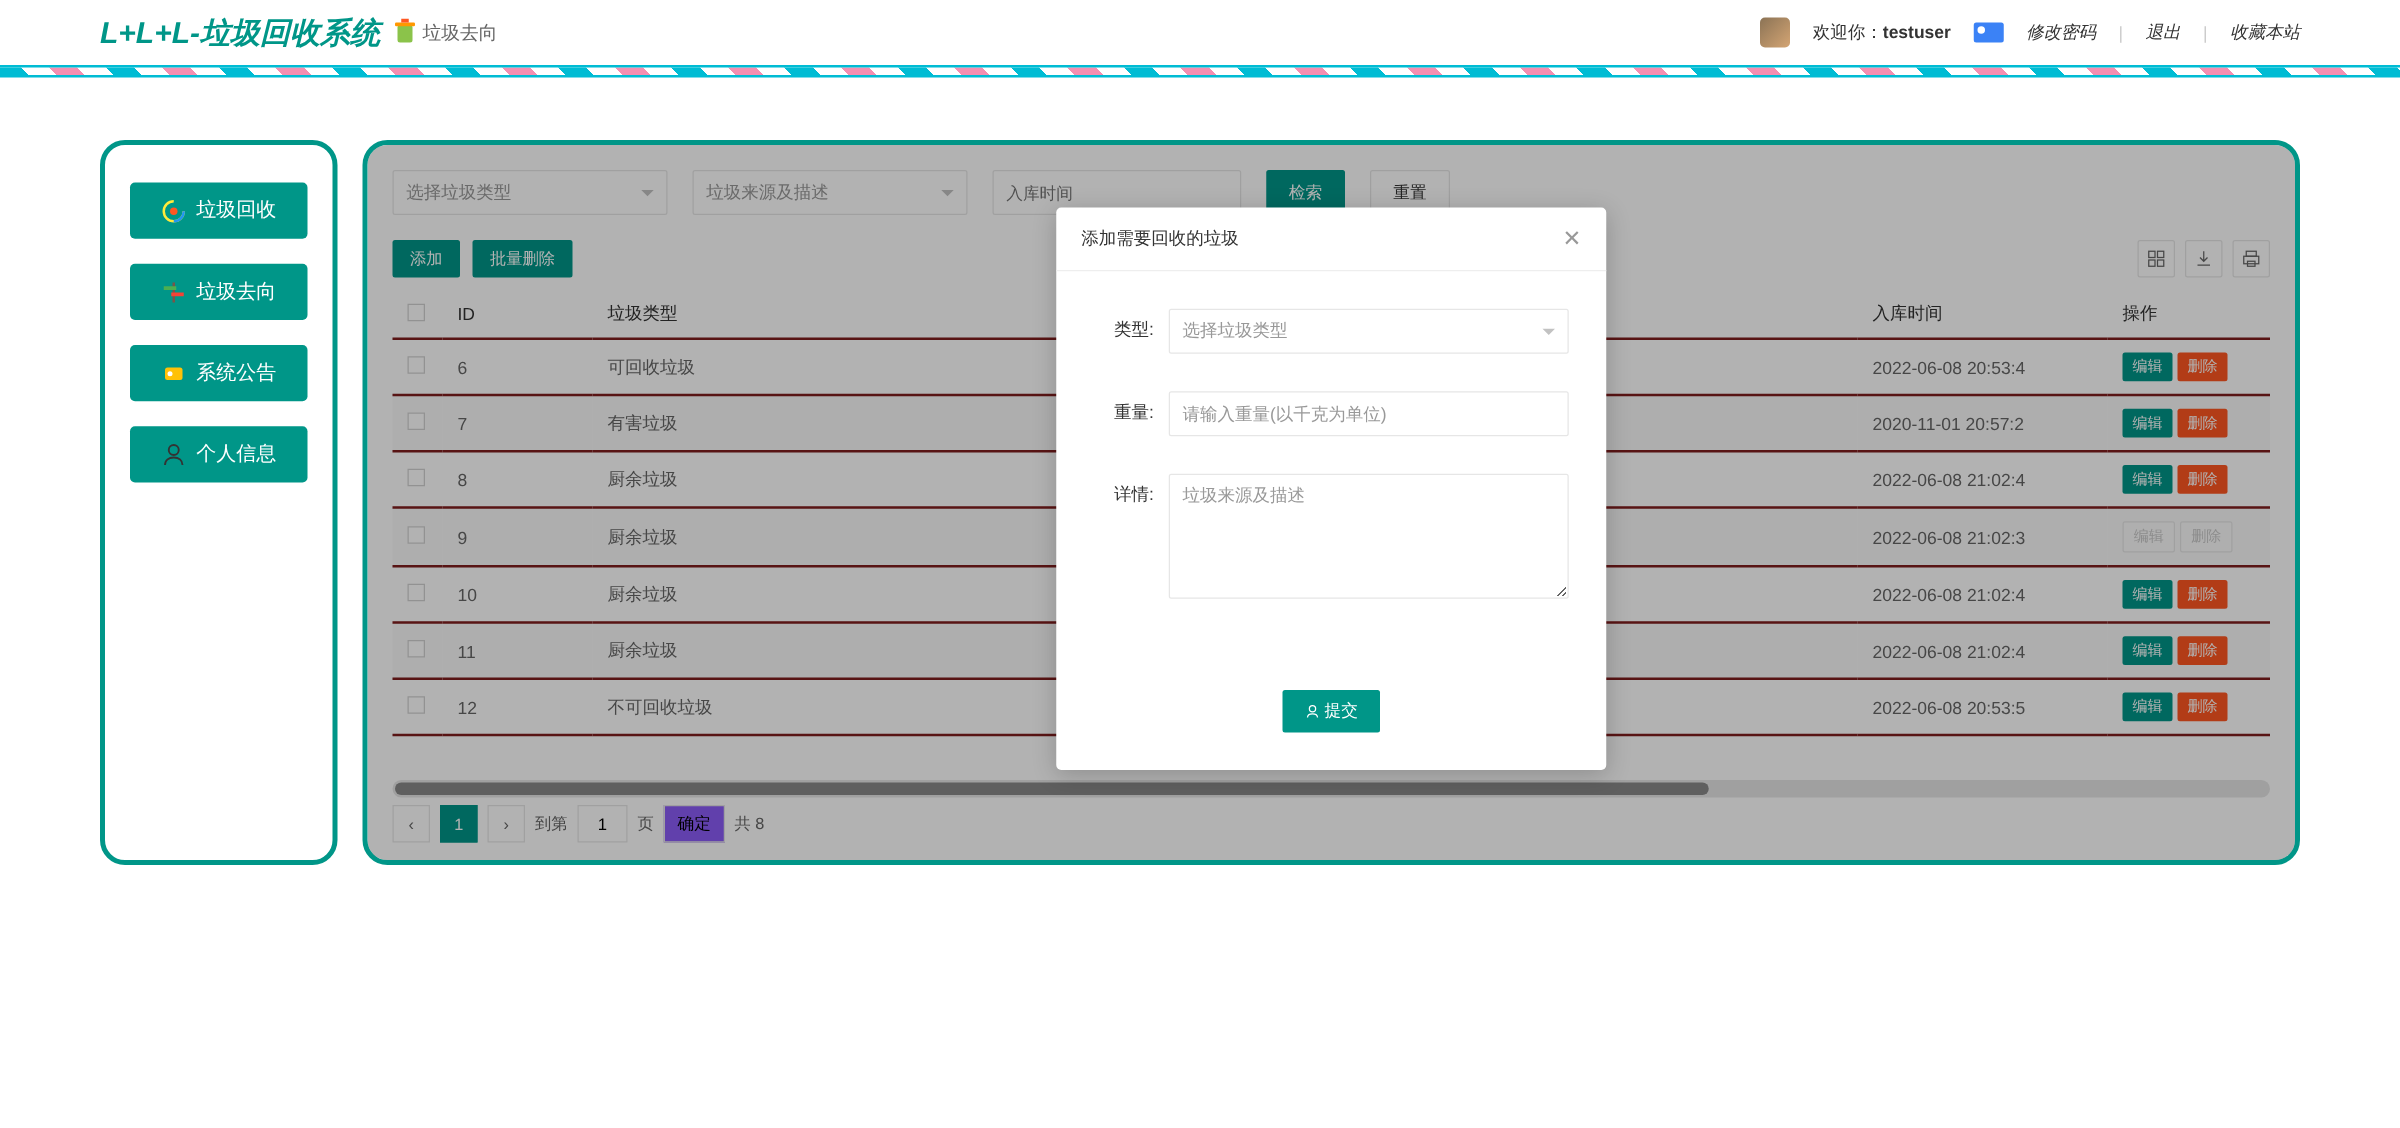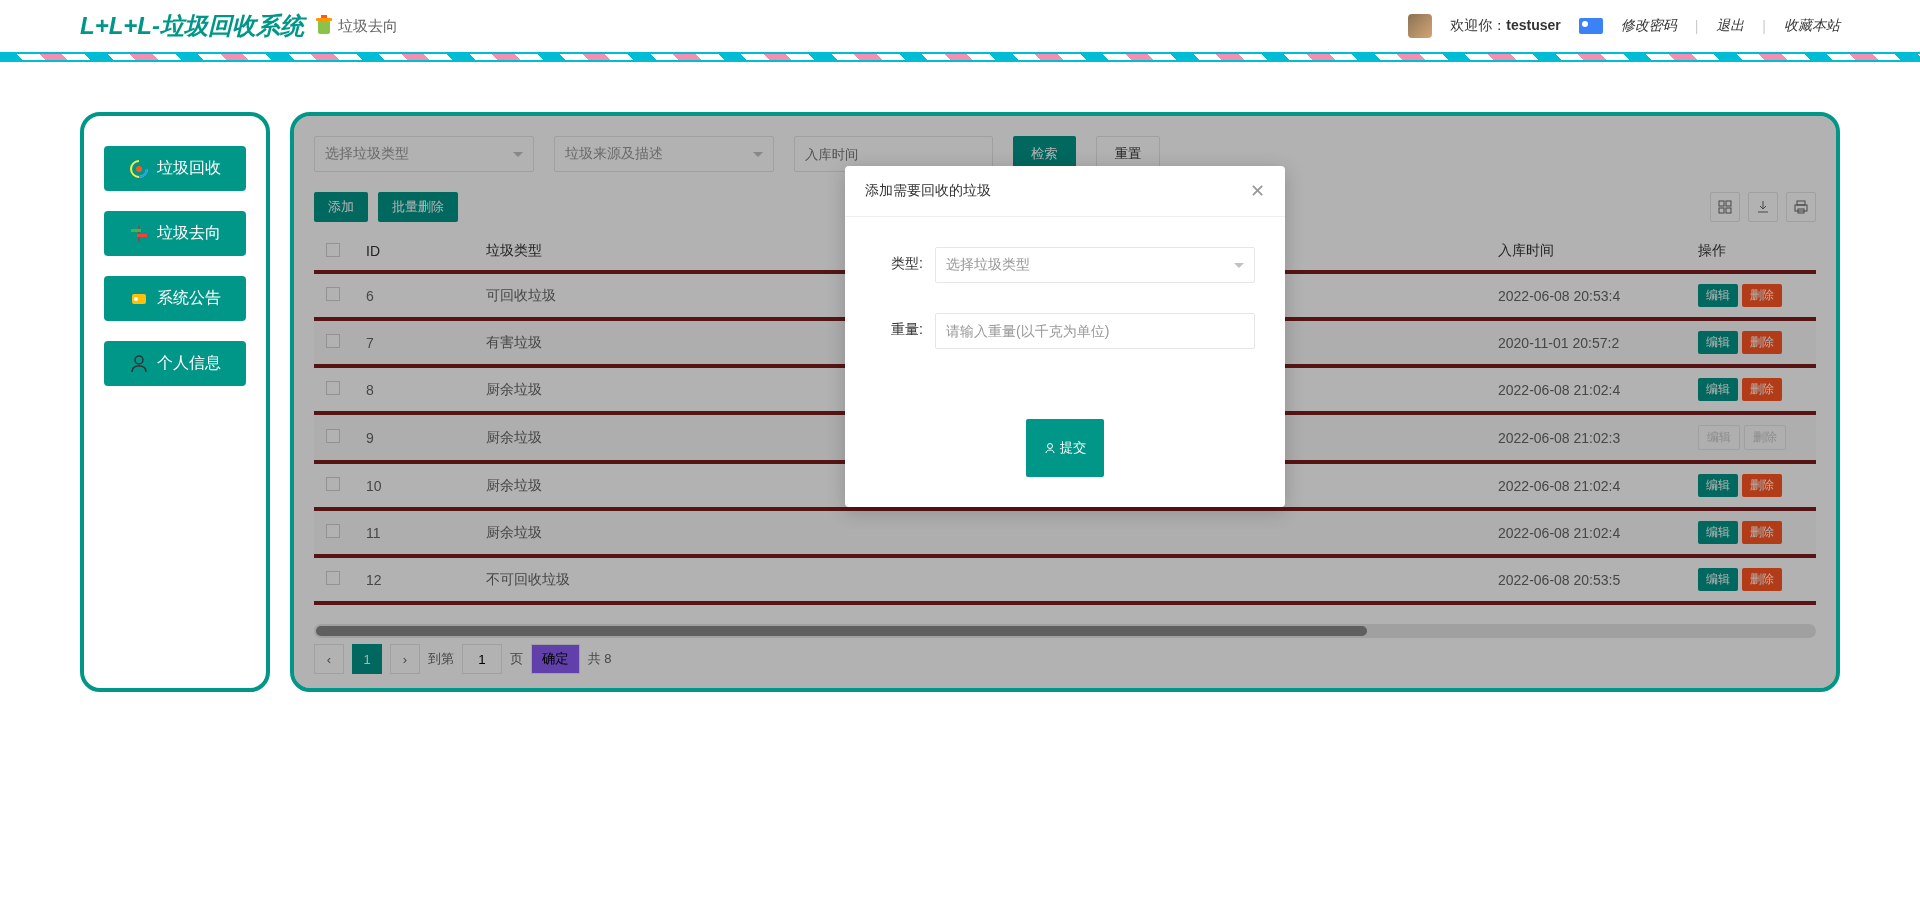--- a/index.html
+++ b/index.html
@@ -27,21 +27,21 @@
 .sel-box::after { content: ''; position: absolute; right: 10px; top: 15px; border: 5px solid transparent; border-top-color: #c2c2c2; }
 .inp-box { flex: 0 0 140px; height: 36px; border: 1px solid #e6e6e6; border-radius: 2px; padding: 0 10px; }
 .btn-search { background: #009688; color: #fff; border: none; padding: 0 18px; height: 36px; border-radius: 2px; cursor: pointer; }
 .btn-reset { background: #fff; color: #333; border: 1px solid #e6e6e6; padding: 0 18px; height: 36px; border-radius: 2px; cursor: pointer; }
 .action-row { display: flex; justify-content: space-between; margin-bottom: 10px; }
 .action-left { display: flex; gap: 10px; }
 .btn-sm { background: #009688; color: #fff; border: none; padding: 0 14px; height: 30px; border-radius: 2px; cursor: pointer; font-size: 13px; }
 .action-right { display: flex; gap: 8px; }
 .tool-btn { width: 30px; height: 30px; border: 1px solid #e6e6e6; background: #fff; border-radius: 2px; cursor: pointer; display: flex; align-items: center; justify-content: center; }
 .table { width: 100%; border-collapse: collapse; }
-.table th, .table td { text-align: left; padding: 10px 12px; border-bottom: 4px solid #7f1d1d; font-weight: normal; color: #666; font-size: 14px; }
+.table th, .table td { text-align: left; padding: 10px 12px; border-bottom: 2px solid #7f1d1d; font-weight: normal; color: #666; font-size: 14px; }
 .table th { color: #333; font-weight: normal; }
 .table tr:nth-child(even) td { background: #f9f9f9; }
 .chk { width: 14px; height: 14px; border: 1px solid #d2d2d2; background: #fff; display: inline-block; }
 .btn-edit { background: #009688; color: #fff; border: none; padding: 3px 8px; border-radius: 2px; font-size: 12px; cursor: pointer; margin-right: 4px; }
 .btn-del { background: #ff5722; color: #fff; border: none; padding: 3px 8px; border-radius: 2px; font-size: 12px; cursor: pointer; }
 .btn-disabled { background: #fbfbfb; color: #c9c9c9; border: 1px solid #e6e6e6; }
 .scroll-hint { position: absolute; bottom: 50px; left: 20px; right: 20px; height: 14px; background: #e6e6e6; border-radius: 7px; }
 .scroll-hint::before { content:''; position: absolute; left: 2px; top:2px; bottom:2px; width: 70%; background: #888; border-radius: 5px; }
 .pager { display: flex; align-items: center; gap: 8px; position: absolute; bottom: 14px; left: 20px; font-size: 13px; color: #666; }
 .pg-btn { width: 30px; height: 30px; border: 1px solid #e6e6e6; background: #fff; display: flex; align-items: center; justify-content: center; cursor: pointer; }
@@ -56,21 +56,21 @@
 .modal-body { padding: 30px 30px 20px; }
 .form-row { display: flex; align-items: flex-start; margin-bottom: 30px; }
 .form-label { width: 60px; text-align: right; padding-right: 12px; color: #333; padding-top: 8px; }
 .form-ctrl { flex: 1; }
 .form-sel { width: 100%; height: 36px; border: 1px solid #e6e6e6; border-radius: 2px; padding: 0 30px 0 10px; color: #999; position: relative; display: flex; align-items: center; }
 .form-sel::after { content: ''; position: absolute; right: 10px; top: 15px; border: 5px solid transparent; border-top-color: #c2c2c2; }
 .form-inp { width: 100%; height: 36px; border: 1px solid #e6e6e6; border-radius: 2px; padding: 0 10px; font-size: 14px; }
 .form-ta { width: 100%; height: 100px; border: 1px solid #e6e6e6; border-radius: 2px; padding: 8px 10px; font-size: 14px; resize: both; font-family: inherit; }
 .form-ta::placeholder, .form-inp::placeholder { color: #999; }
 .modal-foot { text-align: center; padding: 20px 0 30px; }
-.btn-submit { background: #009688; color: #fff; border: none; padding: 20px 18px; border-radius: 2px; cursor: pointer; display: inline-flex; align-items: center; gap: 4px; }
+.btn-submit { background: #009688; color: #fff; border: none; padding: 8px 18px; border-radius: 2px; cursor: pointer; display: inline-flex; align-items: center; gap: 4px; }
 .watermark { position: absolute; top: 230px; left: 310px; color: #e60000; font-size: 30px; font-weight: bold; z-index: 999; pointer-events: none; white-space: nowrap; font-family: SimSun, serif; }
 </style>
 </head>
 <body>
 
 <div class="header">
   <div class="header-left">
     <span class="logo-text">L+L+L-垃圾回收系统</span>
     <span class="intro-link">
       <svg class="cup-icon" viewBox="0 0 20 24">
@@ -255,20 +255,24 @@
           <div class="form-ctrl">
               <div class="form-sel">
                 <span>选择垃圾类型</span>
               </div>
             </div>
         </div>
         <div class="form-row">
           <div class="form-label">重量:</div>
           <div class="form-ctrl"><input class="form-inp" placeholder="请输入重量(以千克为单位)" style=""></div>
         </div>
+        <div class="form-row">
+          <div class="form-label">详情:</div>
+          <div class="form-ctrl"><textarea class="form-ta" placeholder="垃圾来源及描述" style=""></textarea></div>
+        </div>
       </div>
       <div class="modal-foot">
         <button class="btn-submit">
           <svg width="12" height="12" viewBox="0 0 12 12">
               <circle cx="6" cy="4" r="2.5" fill="none" stroke="#fff"></circle>
               <path d="M2 11c0-2 2-3 4-3s4 1 4 3" fill="none" stroke="#fff"></path>
             </svg>
           <span>提交</span>
         </button>
       </div>

